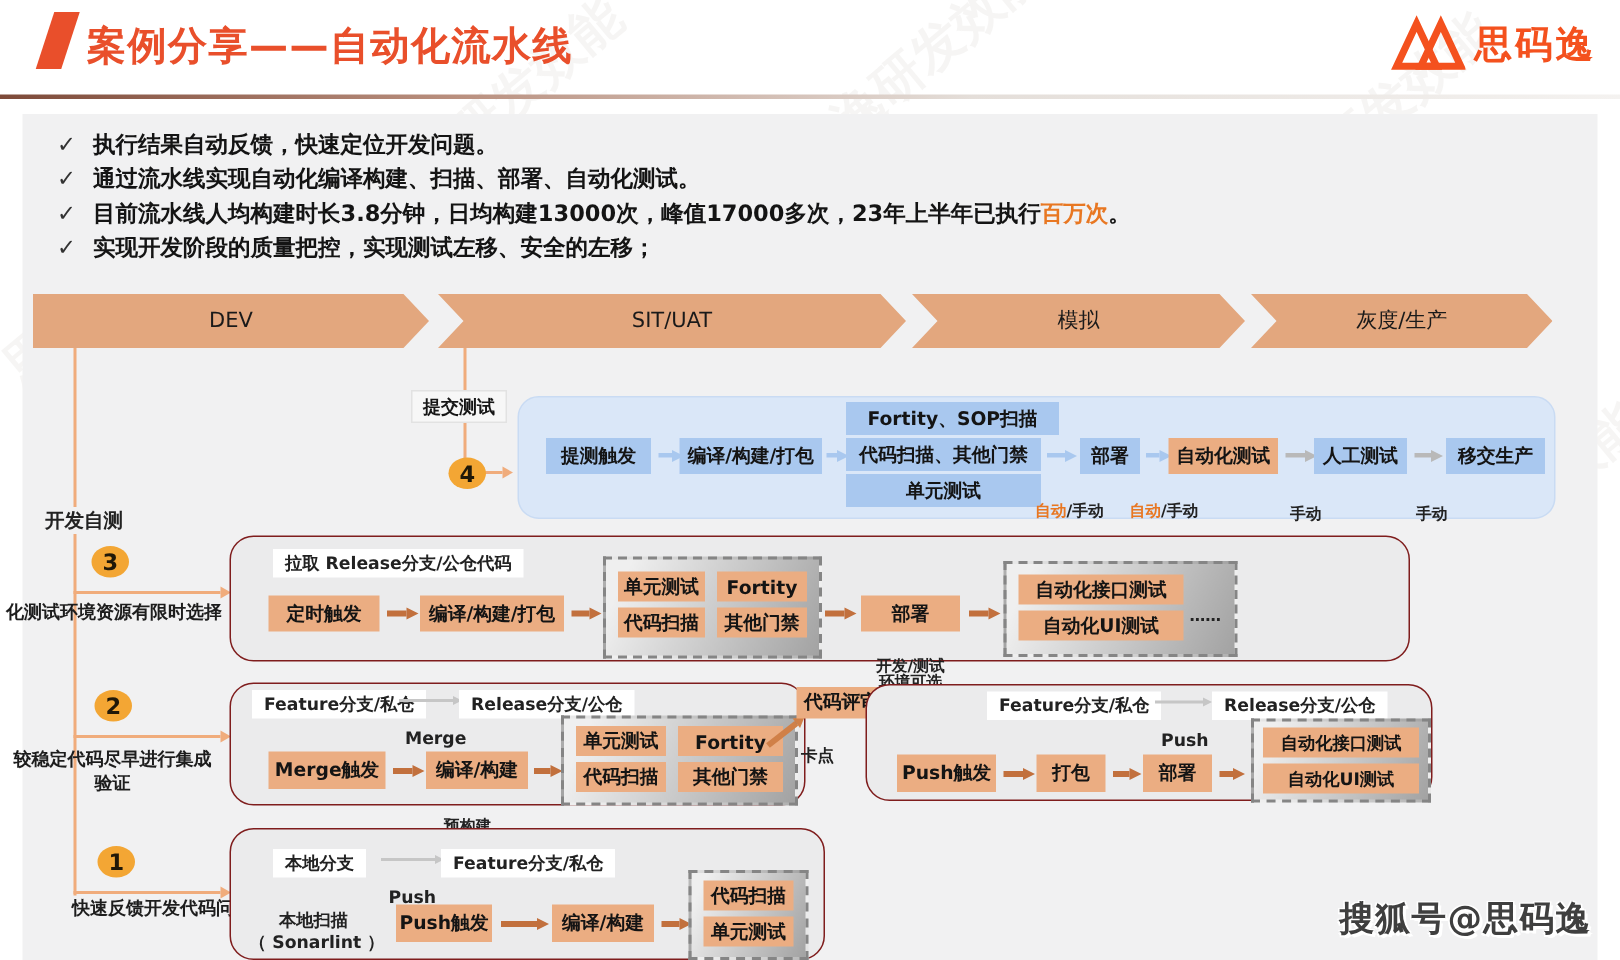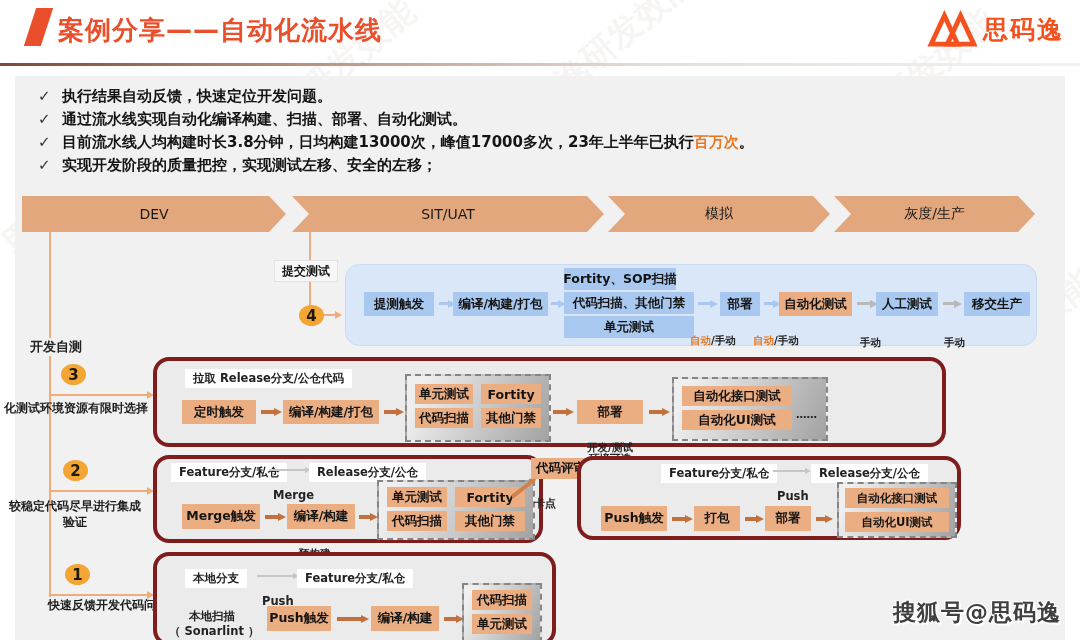--- a/index.html
+++ b/index.html
@@ -19,21 +19,21 @@
   .panel{position:absolute;left:15px;top:76px;width:1050px;height:564px;background:#F1F1F2;}
   
   .bullets{position:absolute;left:23px;top:9px;font-size:15px;font-weight:600;line-height:23px;color:#141414;}
   .bullets .chk{display:inline-block;width:24px;color:#333;}
   .hl{color:#E87722;}
   
   .chv{position:absolute;top:120px;height:36px;background:#E3A77E;display:flex;align-items:center;justify-content:center;
        font-size:14px;color:#1a1a1a;clip-path:polygon(0 0,calc(100% - 17px) 0,100% 50%,calc(100% - 17px) 100%,0 100%,17px 50%);}
   .chv.first{clip-path:polygon(0 0,calc(100% - 17px) 0,100% 50%,calc(100% - 17px) 100%,0 100%);}
   
-  .gcont{position:absolute;background:#EBEBEC;border:4px solid #7f1d1d;border-radius:16px;}
+  .gcont{position:absolute;background:#EBEBEC;border:1px solid #7f1d1d;border-radius:16px;}
   .bcont{position:absolute;background:#DAE7F8;border:1px solid #C9DBF3;border-radius:14px;}
   
   .box{position:absolute;display:flex;align-items:center;justify-content:center;
        font-size:12.5px;font-weight:bold;color:#141414;white-space:nowrap;}
   .bl{background:#A9C8EF;}
   .or{background:#EBAD82;}
   .wh{position:absolute;background:#fff;font-size:11.5px;font-weight:600;color:#222;
       padding:2px 8px;white-space:nowrap;}
   .dash{position:absolute;border:2px dashed #858585;background:linear-gradient(115deg,#EFEFEF 10%,#A2A2A2);}
   
@@ -124,21 +124,21 @@
 
     <i class="ar rail" style="left:34px;top:518px;width:98px"></i>
     <div class="num" style="left:50px;top:488px">1</div>
     <div class="cap" style="left:25px;top:521px;width:136px">快速反馈开发代码问题</div>
 
     <div class="bcont" style="left:330px;top:188px;width:690px;height:80px">
       <div class="box bl" style="left:18px;top:27px;width:70px;height:24px">提测触发</div>
       <i class="ar b" style="left:93px;top:37px;width:9px"></i>
       <div class="box bl" style="left:107px;top:27px;width:95px;height:24px">编译/构建/打包</div>
       <i class="ar b" style="left:205px;top:37px;width:7px"></i>
-      <div class="box bl" style="left:218px;top:3px;width:112px;height:22px">Fortity、SOP扫描</div>
+      <div class="box bl" style="left:218px;top:3px;width:142px;height:22px">Fortity、SOP扫描</div>
       <div class="box bl" style="left:218px;top:27px;width:130px;height:22px">代码扫描、其他门禁</div>
       <div class="box bl" style="left:218px;top:51px;width:130px;height:22px">单元测试</div>
       <i class="ar b" style="left:352px;top:37px;width:12px"></i>
       <div class="sml" style="left:344px;top:53px"><span class="hl">自动</span><span>/手动</span></div>
       <div class="box bl" style="left:374px;top:27px;width:40px;height:24px">部署</div>
       <i class="ar b" style="left:418px;top:37px;width:9px"></i>
       <div class="sml" style="left:407px;top:53px"><span class="hl">自动</span><span>/手动</span></div>
       <div class="box or" style="left:433px;top:27px;width:73px;height:24px">自动化测试</div>
       <i class="ar g" style="left:511px;top:37px;width:13px"></i>
       <div class="sml" style="left:514px;top:55px">手动</div>

